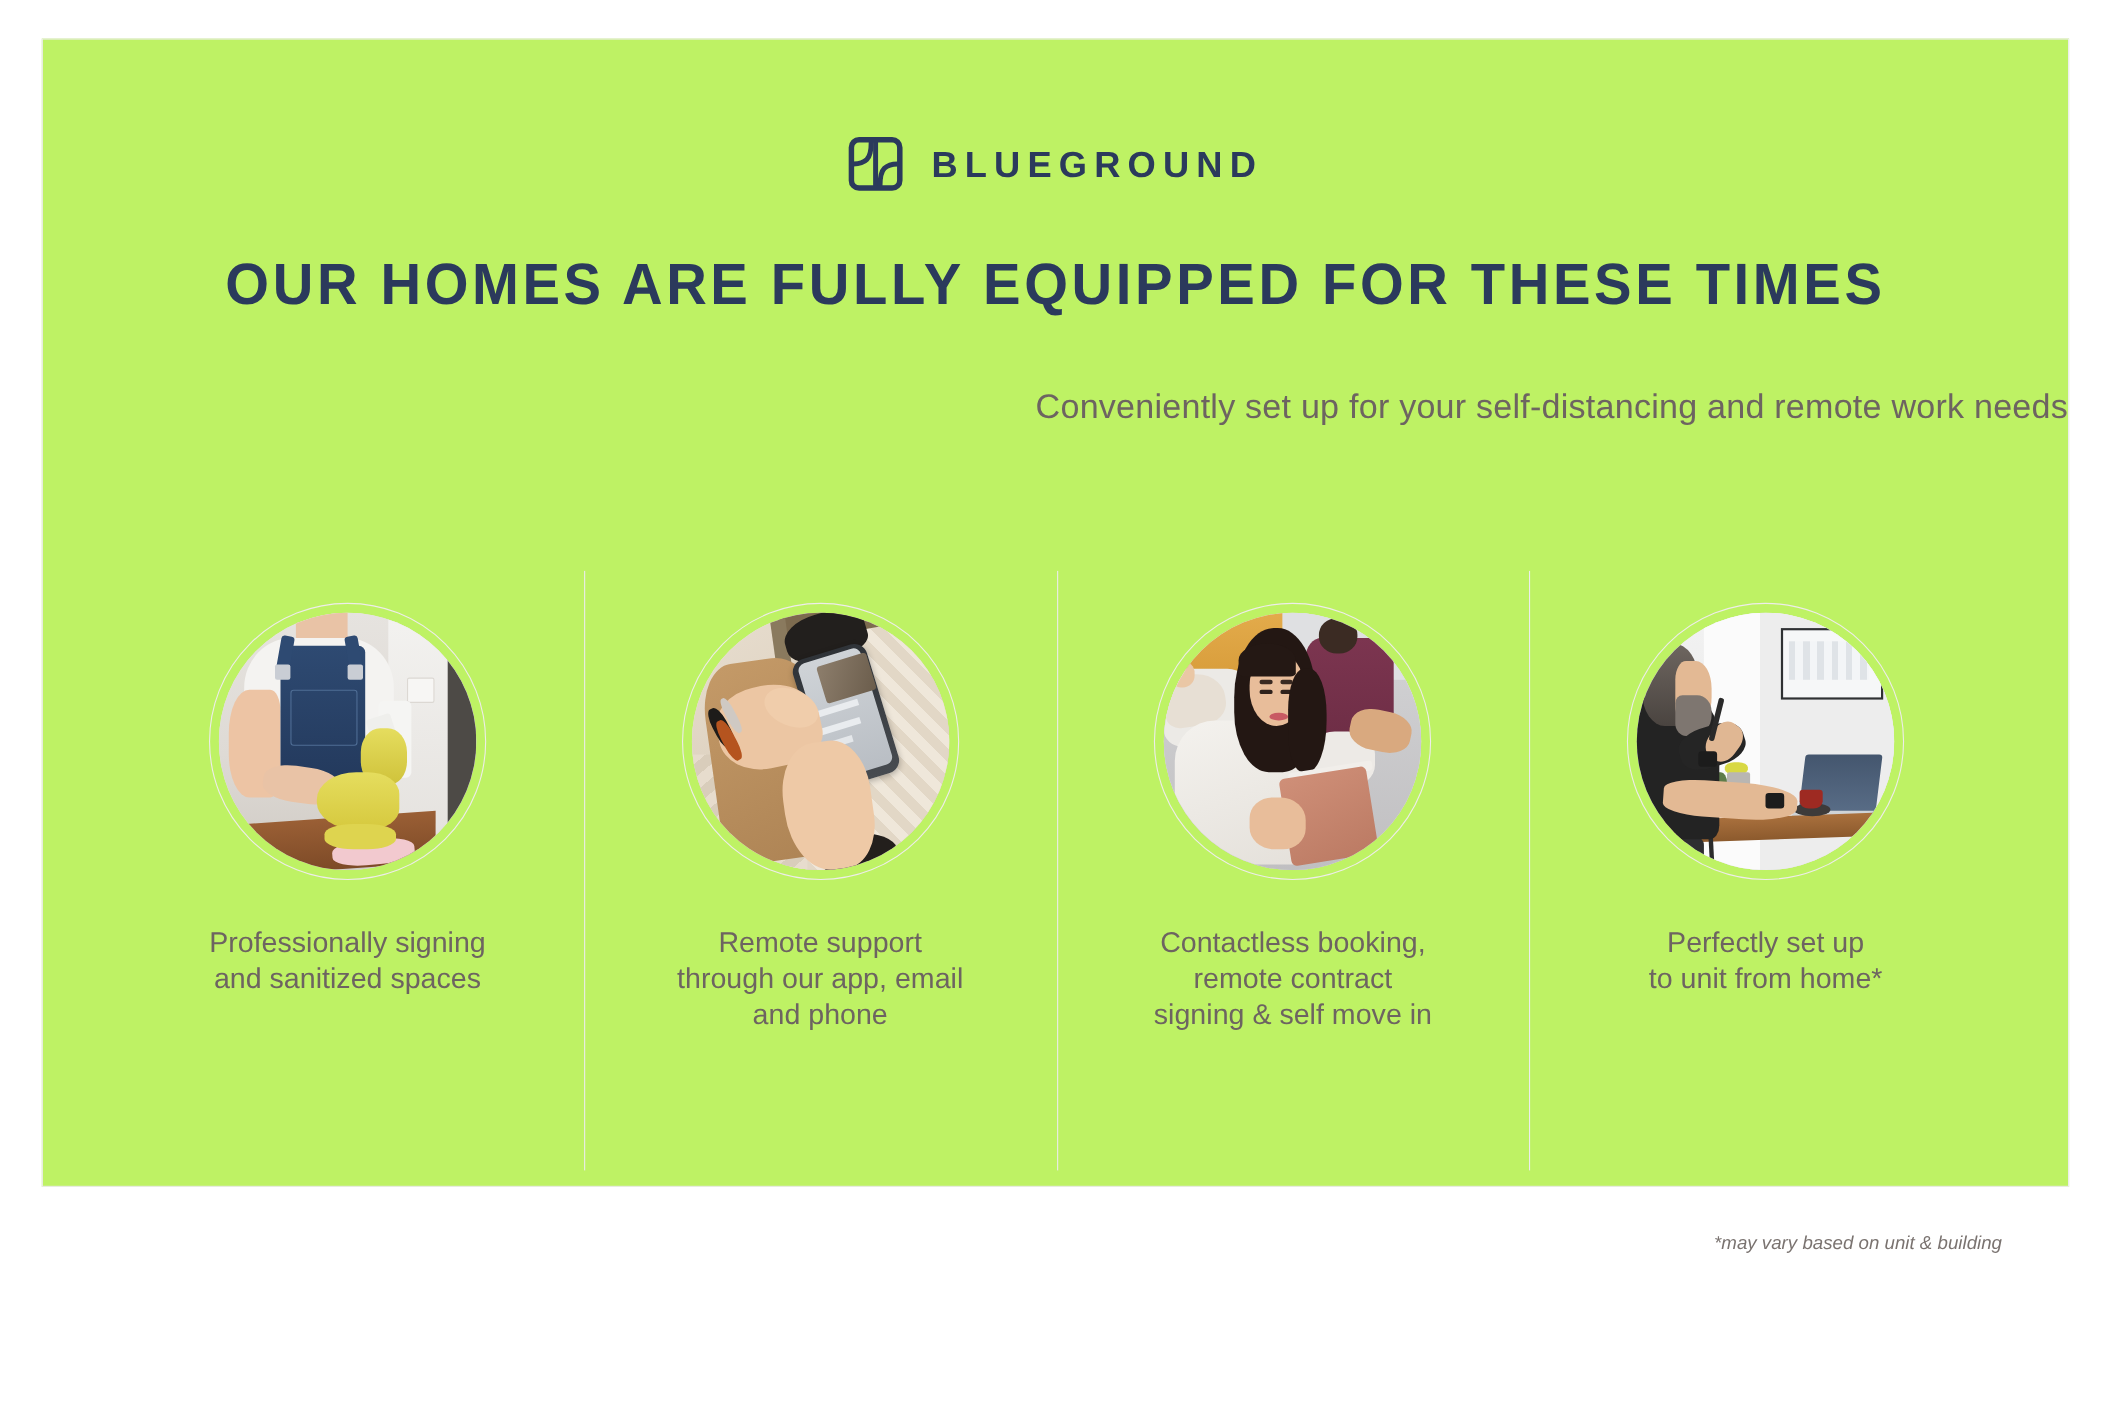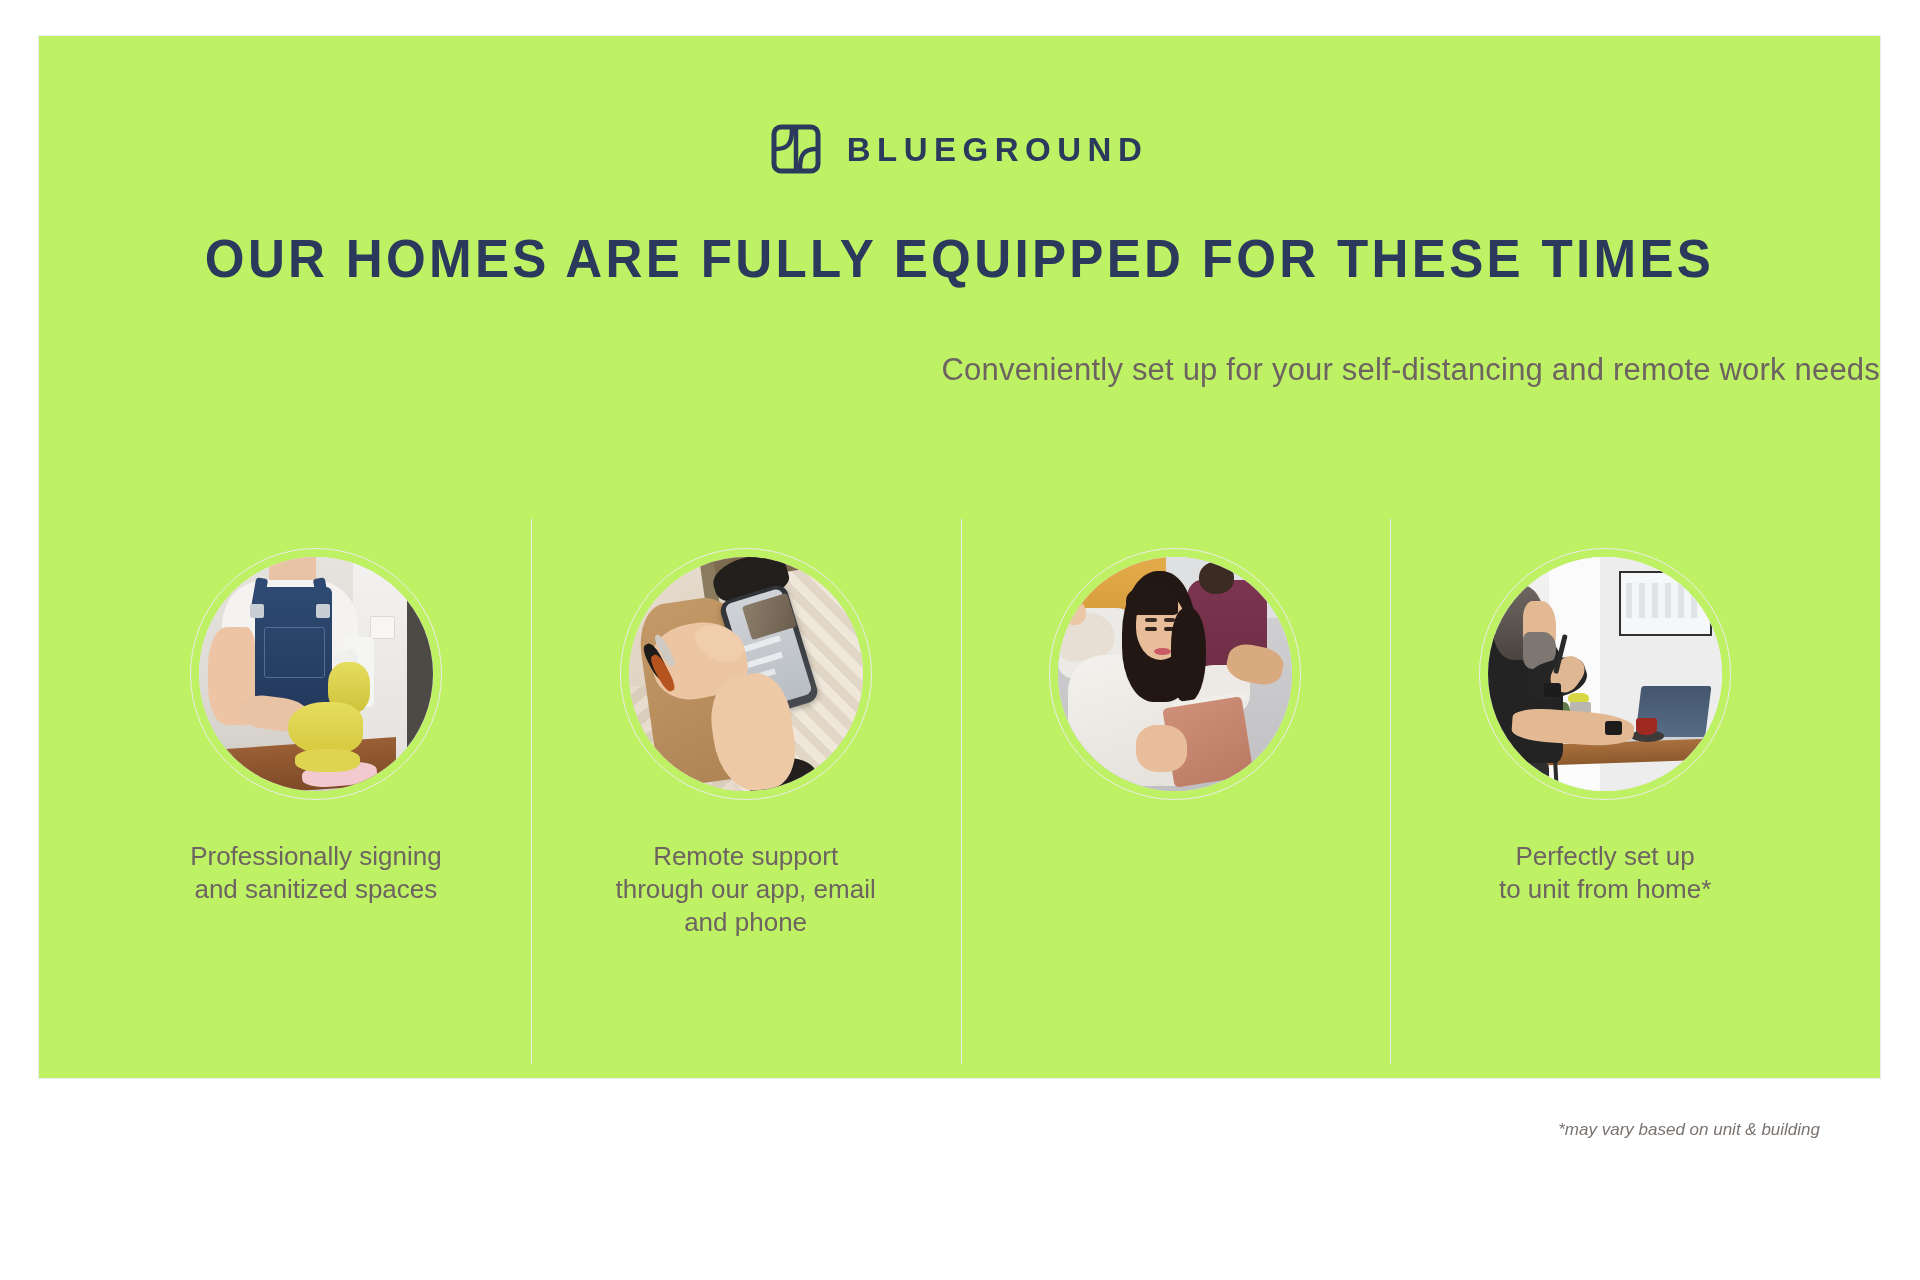--- a/index.html
+++ b/index.html
@@ -325,20 +325,23 @@
             <div class="sh eye1"></div>
               <div class="sh eye2"></div>
             <div class="sh lips"></div>
               <div class="sh hairSide"></div>
             <div class="sh tabEdge"></div>
               <div class="sh tablet"></div>
             <div class="sh hand"></div>
           </div>
         </div>
       </div>
+      <div class="caption">Contactless booking,
+remote contract
+signing &amp; self move in</div>
     </div>
 
     <div class="col">
       <div class="circle-wrap">
         <div class="circle">
           <div class="scene s4">
             <div class="sh wallL"></div>
               <div class="sh wallR"></div>
             <div class="sh frame"></div>
               <div class="sh sketch"></div>

